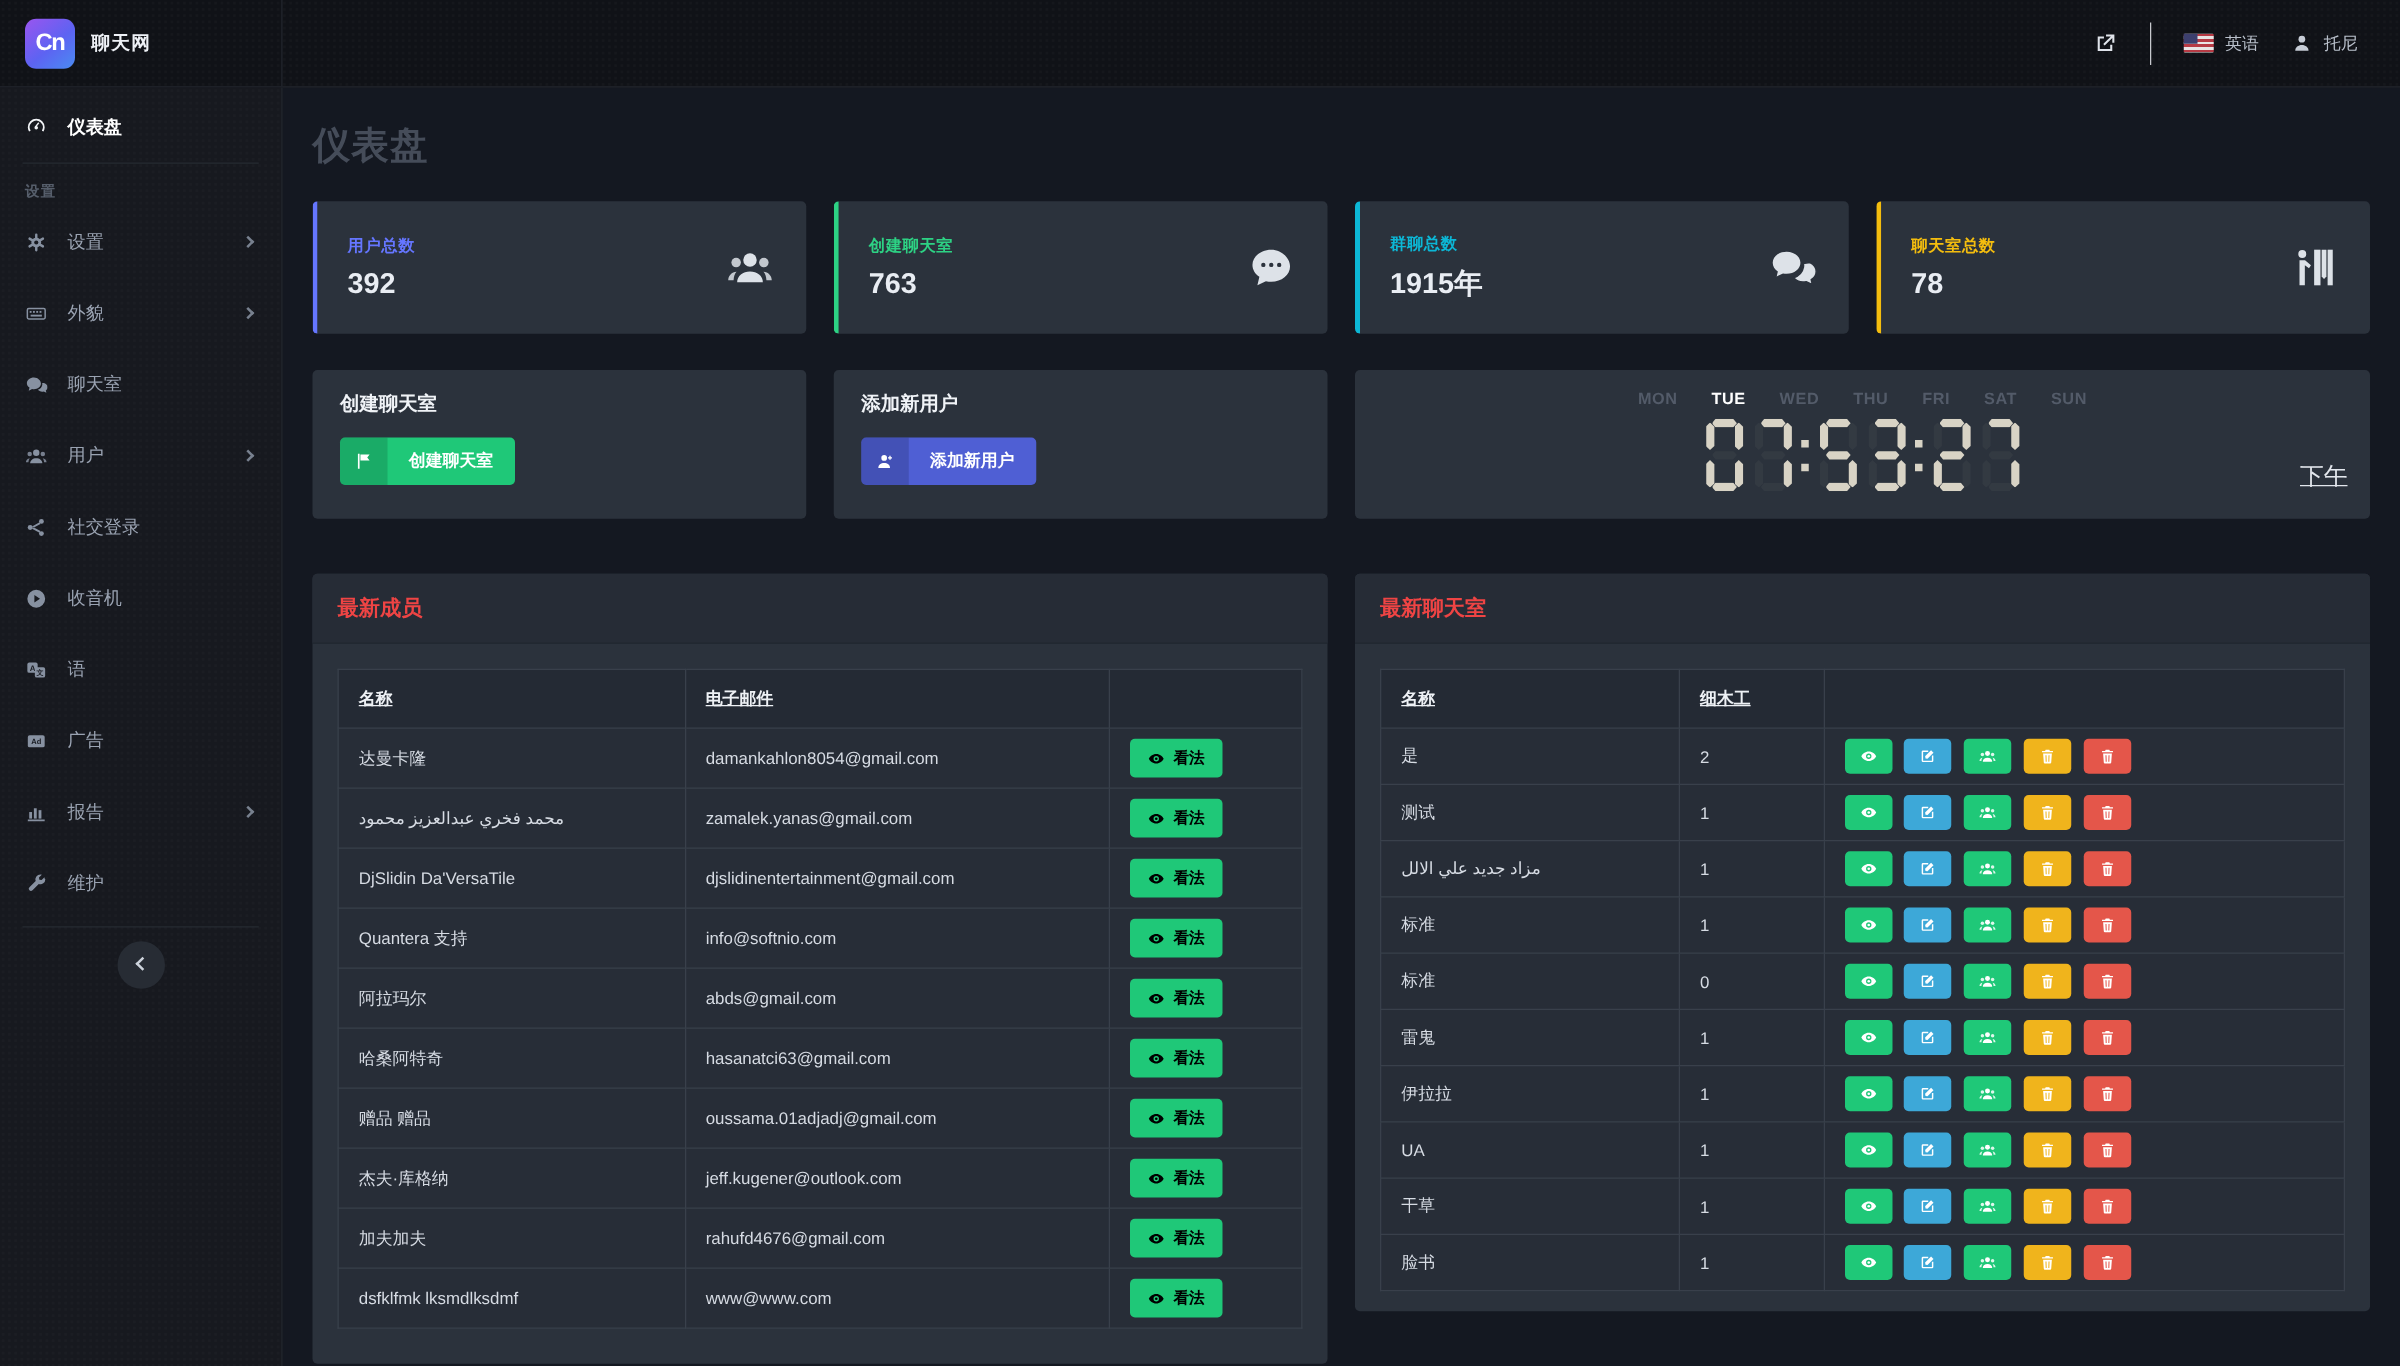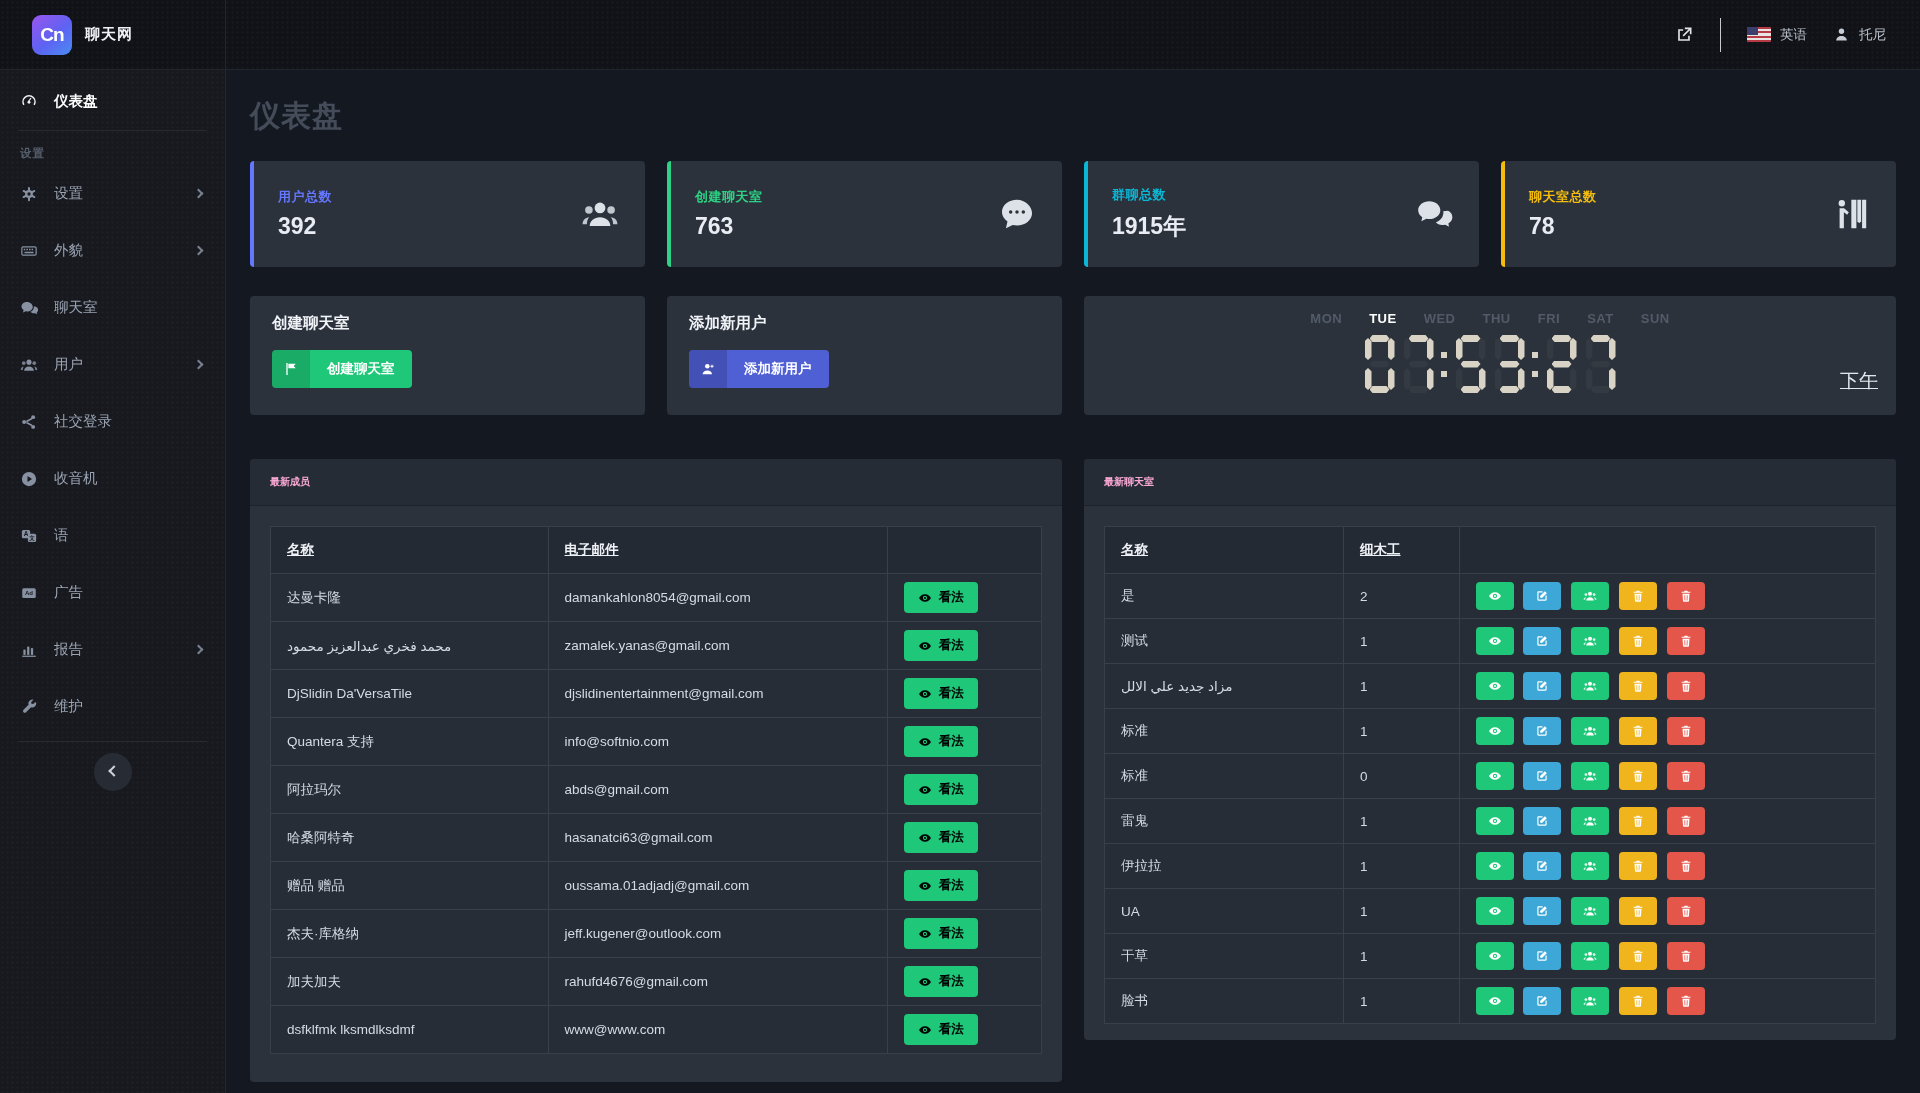--- a/index.html
+++ b/index.html
@@ -10,21 +10,21 @@
     --red:#e4564a; --seg:#d8d3c5;
   }
   *{margin:0;padding:0;box-sizing:border-box;}
   html,body{width:1920px;height:1093px;overflow:hidden;}
   body{font-family:"Liberation Sans","DejaVu Sans",sans-serif;background:var(--bg);color:var(--text);}
   .app{display:grid;width:100%;height:100%;grid-template-rows:70px 1fr;grid-template-columns:226px 1fr;
        grid-template-areas:"hdr hdr" "side main";}
   
   .topbar{grid-area:hdr;background:var(--topbar);display:flex;align-items:stretch;border-bottom:1px solid var(--edge);
           background-image:radial-gradient(rgba(255,255,255,.022) 1px,transparent 1.2px);background-size:5px 5px;}
-  .brand{width:226px;display:flex;align-items:center;gap:13px;padding-left:32px;border-right:1px solid var(--edge);cursor:pointer;}
+  .brand{width:226px;display:flex;align-items:center;gap:13px;padding-left:20px;border-right:1px solid var(--edge);cursor:pointer;}
   .logo{width:40px;height:40px;border-radius:9px;background:linear-gradient(140deg,#9a55ef 0%,#5d63f2 55%,#4a8cf2 100%);
         display:flex;align-items:center;justify-content:center;font-weight:bold;color:#fff;font-size:19px;letter-spacing:-1px;}
   .brand-name{font-size:15px;font-weight:bold;color:#eef1f6;letter-spacing:1px;}
   .topbar-right{margin-left:auto;display:flex;align-items:center;gap:26px;padding-right:34px;}
   .iconbtn{background:none;border:none;color:#dfe3ea;cursor:pointer;display:flex;align-items:center;}
   .iconbtn svg{width:20px;height:20px;}
   .vdiv{width:1px;height:34px;background:#e8eaee;opacity:.85;}
   .tb-chip{display:flex;align-items:center;gap:9px;color:#b9c0cb;font-size:13.5px;cursor:pointer;}
   .flag{width:24px;height:15px;position:relative;background:repeating-linear-gradient(180deg,#b63a44 0 2.1px,#e9e4e4 2.1px 4.3px);border-radius:1px;}
   .flag::after{content:"";position:absolute;left:0;top:0;width:11px;height:8px;background:#3c3f6e;}
@@ -79,21 +79,21 @@
   .seg.a{top:0}.seg.g{top:25.5px}.seg.d{bottom:0}
   .seg.v{width:7px;height:22px;clip-path:polygon(50% 0,100% 15%,100% 85%,50% 100%,0 85%,0 15%);}
   .seg.f{left:0;top:3px}.seg.b{right:0;top:3px}.seg.e{left:0;bottom:3px}.seg.c{right:0;bottom:3px}
   .seg-colon{width:13px;height:58px;position:relative;}
   .seg-colon i{position:absolute;left:3px;width:6px;height:6px;background:var(--seg);}
   .seg-colon i:first-child{top:17px}.seg-colon i:last-child{top:36px}
   .meridiem{position:absolute;right:18px;bottom:21px;font-size:19px;color:#e3e7ed;text-decoration:underline;}
   
   .row3{margin-top:44px;display:grid;grid-template-columns:1fr 1fr;gap:22px;align-items:start;}
   .card-head{background:var(--card-head);border-bottom:1px solid #1e232b;border-radius:4px 4px 0 0;padding:16px 20px;}
-  .card-head h3{font-size:10px;font-weight:bold;color:#f9a8d4;}
+  .card-head h3{font-size:17px;font-weight:bold;color:#ef4444;}
   .card-body{padding:20px;}
   table{width:100%;border-collapse:collapse;}
   th{background:var(--thead);text-align:left;font-size:13.5px;font-weight:bold;color:#eef1f5;padding:14px 16px;border:1px solid var(--line);text-decoration:underline;}
   td{background:var(--tbody);font-size:13.5px;color:#d6dbe3;padding:8px 16px;border:1px solid var(--line);}
   .members-table th:nth-child(1){width:36%}
   .members-table th:nth-child(2){width:44%}
   .members-table td{height:45px;}
   .rooms-table th:nth-child(1){width:31%}
   .rooms-table th:nth-child(2){width:15%}
   .rooms-table td{height:43px;}

